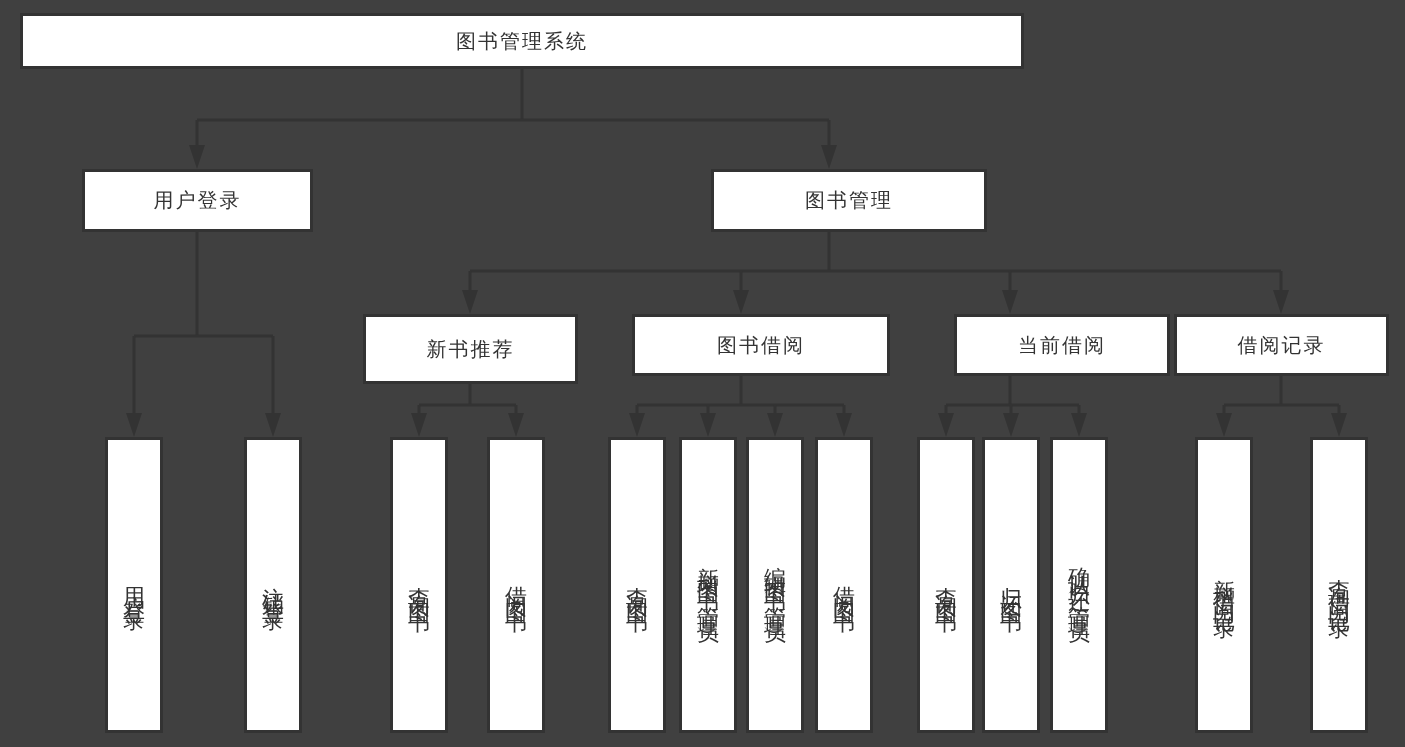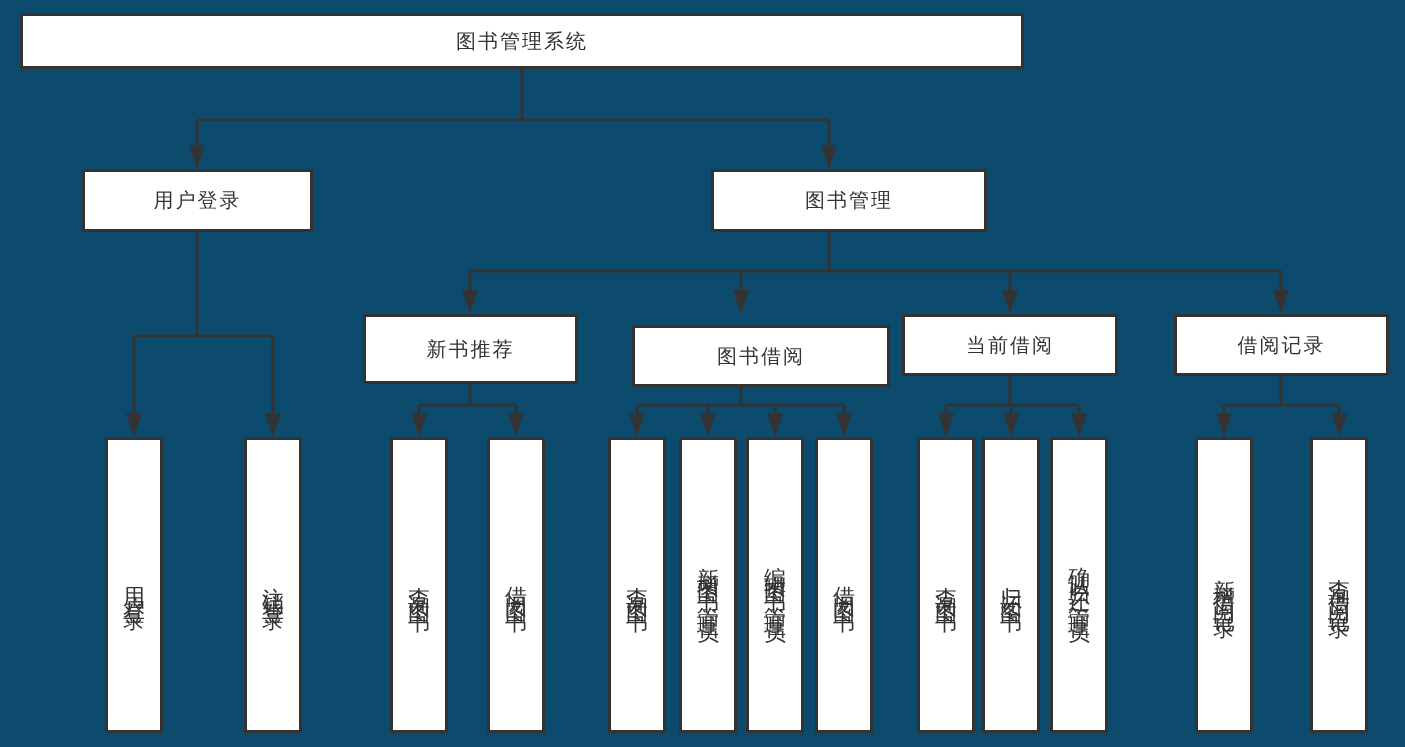--- a/index.html
+++ b/index.html
@@ -1,19 +1,19 @@
 <!DOCTYPE html>
 <html><head>
 <meta charset="utf-8">
 <style>
   html,body{margin:0;padding:0;background:#ffffff;}
   .canvas{
     position:relative;
     width:1405px;height:747px;
-    background:#0c4a6e;
+    background:#404040;
     font-family:"Liberation Sans","DejaVu Sans",sans-serif;
     overflow:hidden;
   }
   .wires{position:absolute;left:0;top:0;width:1405px;height:747px;}
   .box{
     position:absolute;
     box-sizing:border-box;
     background:#ffffff;
     border:3px solid #333333;
     color:#333333;
@@ -131,24 +131,24 @@
   <div class="box hbox" style="left:82px;top:169px;width:231px;height:63px">
     <span>用户登录</span>
   </div>
   <div class="box hbox" style="left:711px;top:169px;width:276px;height:63px">
     <span>图书管理</span>
   </div>
 
   <div class="box hbox" style="left:363px;top:314px;width:215px;height:70px">
     <span>新书推荐</span>
   </div>
-  <div class="box hbox" style="left:632px;top:325px;width:258px;height:62px">
+  <div class="box hbox" style="left:632px;top:314px;width:258px;height:62px">
     <span>图书借阅</span>
   </div>
-  <div class="box hbox" style="left:902px;top:314px;width:216px;height:62px">
+  <div class="box hbox" style="left:954px;top:314px;width:216px;height:62px">
     <span>当前借阅</span>
   </div>
   <div class="box hbox" style="left:1174px;top:314px;width:215px;height:62px">
     <span>借阅记录</span>
   </div>
 
   <div class="box leaf" style="left:105px">
     <span class="vtext">用户登录</span>
   </div>
   <div class="box leaf" style="left:244px">

